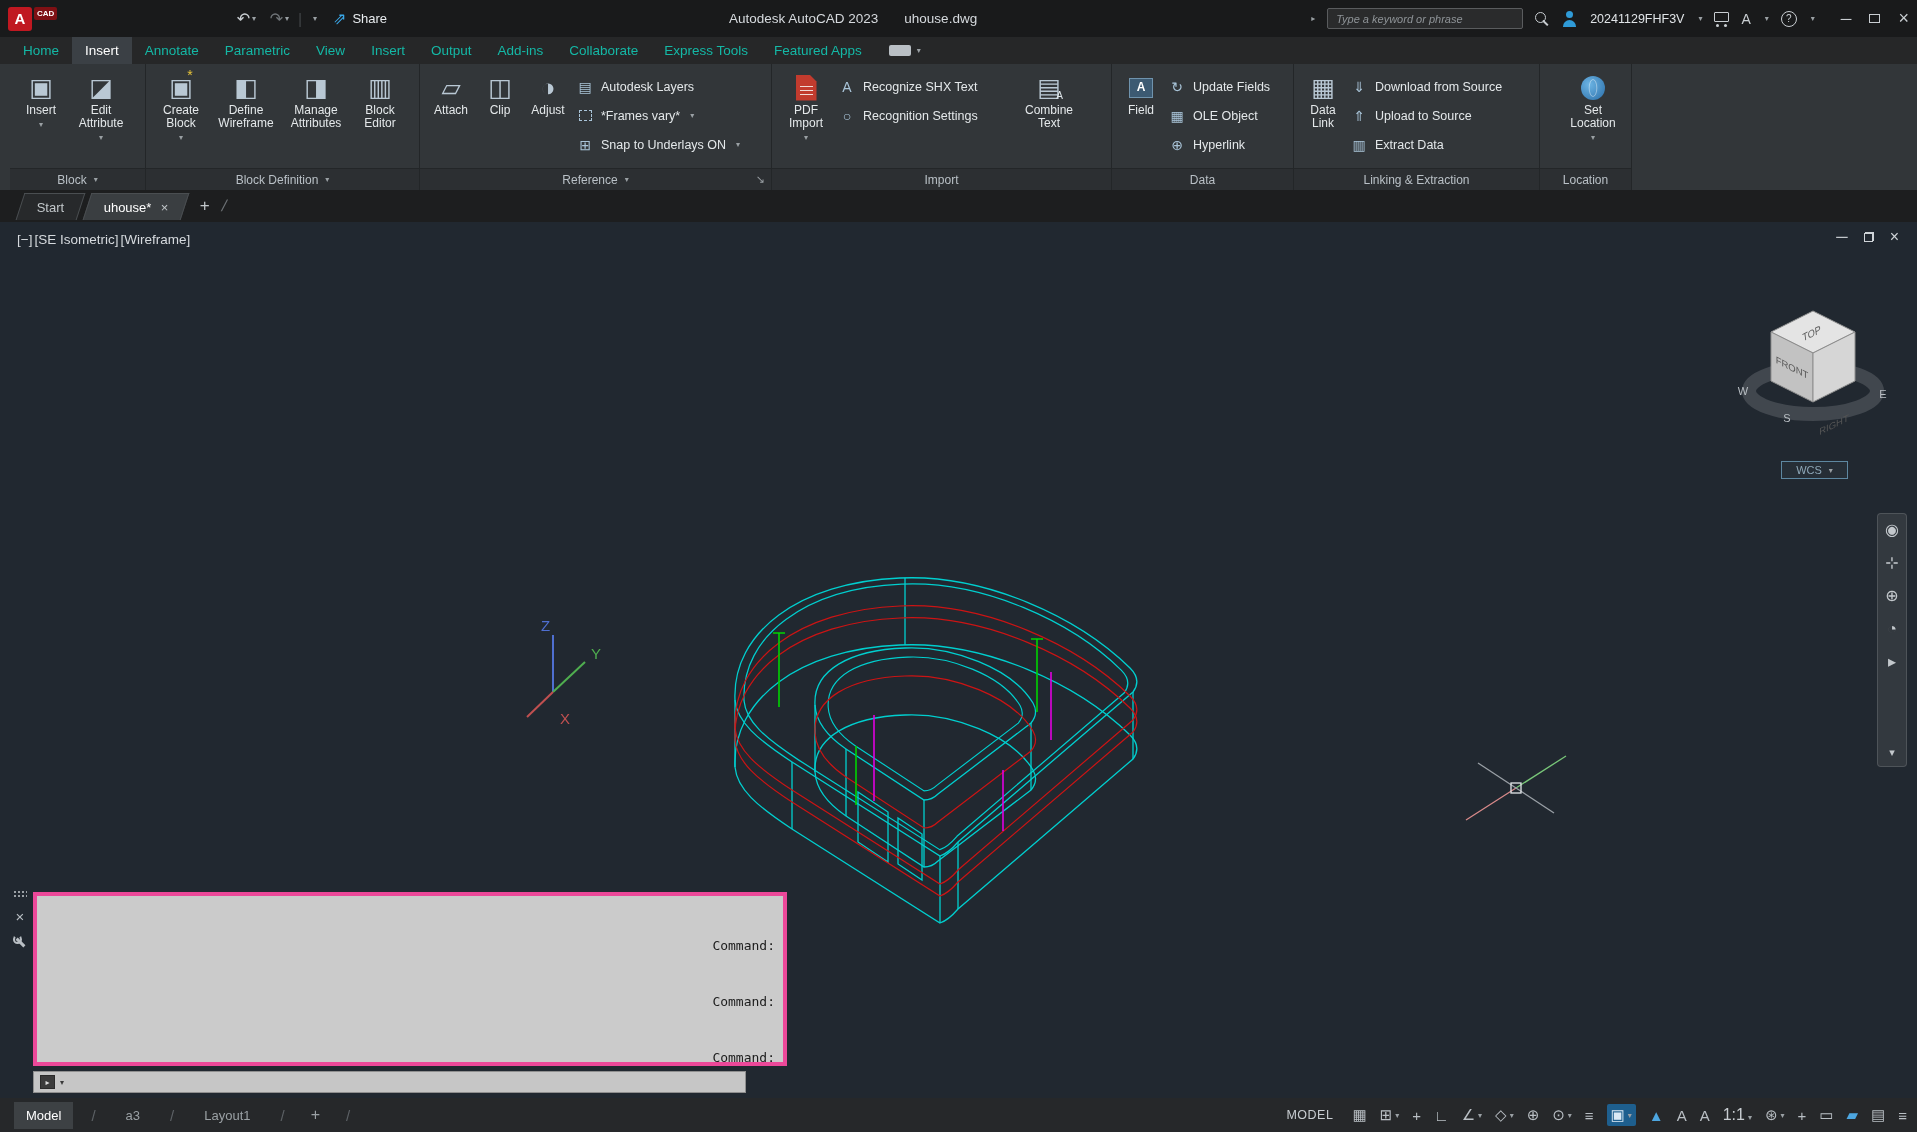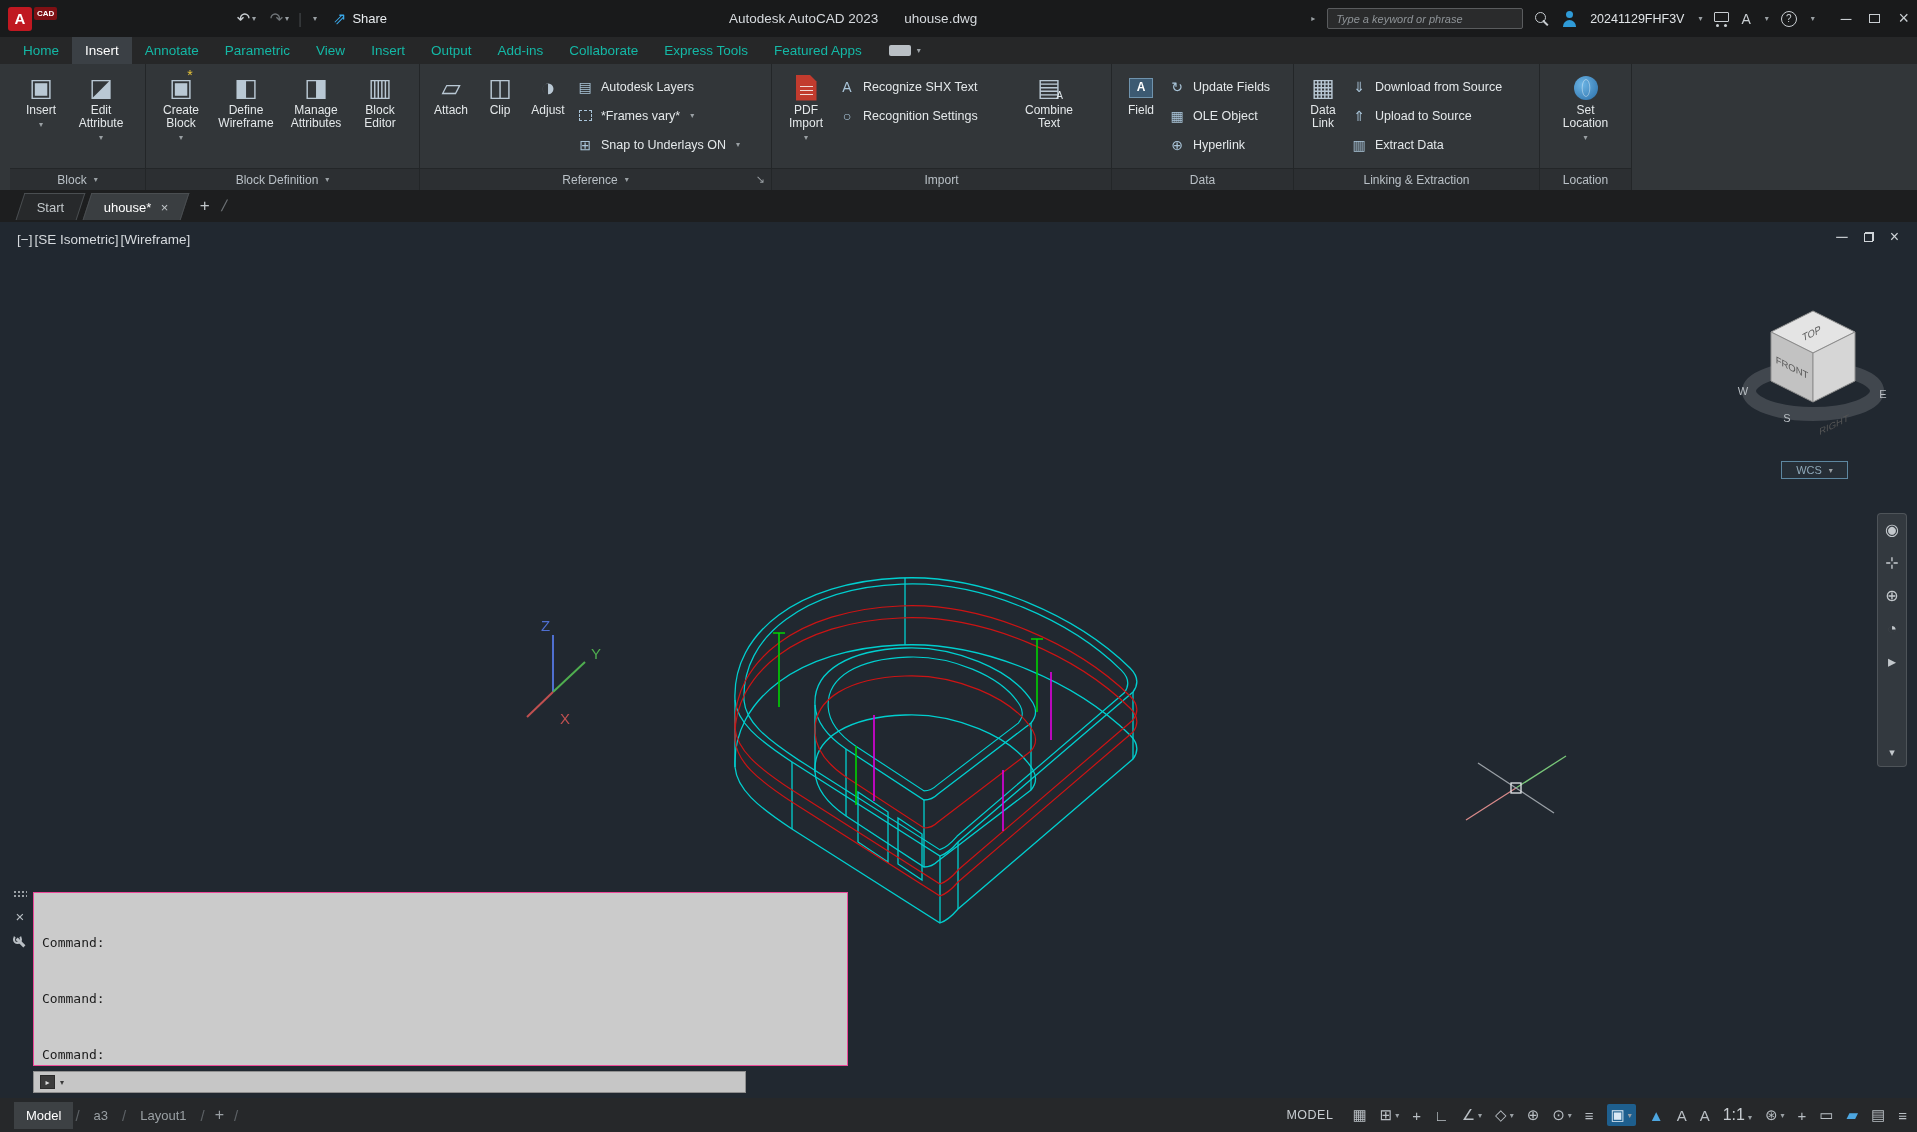--- a/index.html
+++ b/index.html
@@ -90,29 +90,29 @@
   .nav-ic { color:#c3c8cc; font-size:16px; line-height:16px; }
   .nav-ic.small { font-size:11px; margin-top:auto; margin-bottom:6px; }
 
   
   .cmd-side { position:absolute; left:10px; top:668px; width:20px; display:flex; flex-direction:column; align-items:center; gap:12px; z-index:4; }
   .cmd-grip { width:14px; height:9px; background-image:radial-gradient(#9ba1a6 1px, transparent 1.1px); background-size:4px 4px; }
   .cmd-close { color:#b9bfc4; font-size:15px; line-height:12px; }
   .i-wrench { width:15px; height:15px; position:relative; }
   .i-wrench::before { content:""; position:absolute; left:2px; top:6px; width:11px; height:3px; background:#b9bfc4; transform:rotate(45deg); }
   .i-wrench::after { content:""; position:absolute; left:0; top:0; width:5px; height:5px; border:2px solid #b9bfc4; border-radius:50%; border-top-color:transparent; }
-  .cmd-history { position:absolute; left:33px; top:670px; width:815px; height:174px; background:#cbcbcb; border:1px solid #ec4899; padding:4px 8px; font-family:"DejaVu Sans Mono", monospace; font-size:13px; line-height:18.6px; color:#1c1c1c; z-index:4; white-space:pre; }
+  .cmd-history { position:absolute; left:33px; top:670px; width:754px; height:174px; background:#cbcbcb; border:4px solid #ec4899; padding:4px 8px; font-family:"DejaVu Sans Mono", monospace; font-size:13px; line-height:18.6px; color:#1c1c1c; z-index:4; white-space:pre;text-align:right; }
   .cmd-inputbar { position:absolute; left:33px; top:849px; width:713px; height:22px; background:#c6c6c6; border:1px solid #8f8f8f; display:flex; align-items:center; gap:5px; padding:0 6px; z-index:4; }
   .i-prompt { width:15px; height:14px; background:#3b3b3b; border:1px solid #2a2a2a; color:#ddd; font-size:8px; display:flex; align-items:center; justify-content:center; flex:none; }
   .i-prompt-caret { font-size:8px; color:#3a3a3a; }
   .cmd-input { flex:1; background:transparent; border:none; outline:none; font-family:"DejaVu Sans Mono", monospace; font-size:13px; font-style:italic; color:#5f5f5f; }
   .cmd-input::placeholder { color:#6a6a6a; }
 
   
-  .statusbar { height:34px; background:#26282a; display:flex; align-items:center; padding:0 10px 0 14px; font-size:13px; }
+  .statusbar { height:34px; background:#26282a; display:flex; align-items:center; padding:0 10px 0 14px; font-size:13px;gap:16px; }
   .ltab { padding:6px 12px; color:#9aa0a4; }
   .ltab.active { background:#3d4144; color:#fff; }
   .lslash { color:#5c6165; margin:0 2px; font-size:15px; }
   .lnew { color:#9aa0a4; font-size:16px; padding:0 8px; }
   .sb-right { margin-left:auto; display:flex; align-items:center; gap:13px; }
   .model-label { color:#c8cdd1; letter-spacing:.5px; margin-right:6px; font-size:12.5px; }
   .sico { color:#b9bfc4; font-size:15px; display:flex; align-items:center; }
   .sico.blue { color:#4da6e0; }
   .sico.activebg { background:#1e5f8e; color:#dceaf5; padding:2px 4px; border-radius:2px; }
   .scale { color:#c8cdd1; font-size:16px; }
@@ -356,21 +356,21 @@
           <span>Extract Data</span>
         </div>
       </div>
     </div>
     <div class="panel-label">
         <span>Linking &amp; Extraction</span>
       </div>
   </div>
 
   <div class="panel" style="width:92px">
-    <div class="panel-body" style="justify-content:center">
+    <div class="panel-body" style="justify-content:flex-end">
       <div class="bigbtn" style="width:62px">
         <span class="ic">
             <span class="i-globe"></span>
           </span>
         <span>Set Location</span>
         <span class="bcaret"></span>
       </div>
     </div>
     <div class="panel-label">
         <span>Location</span>

